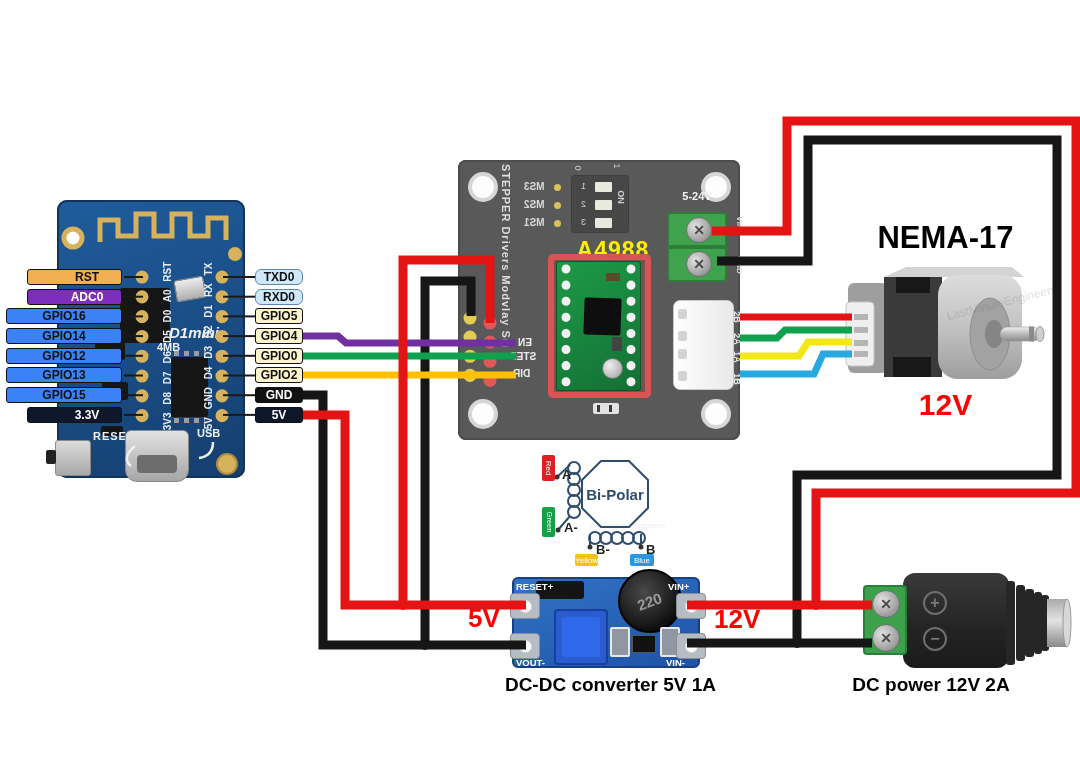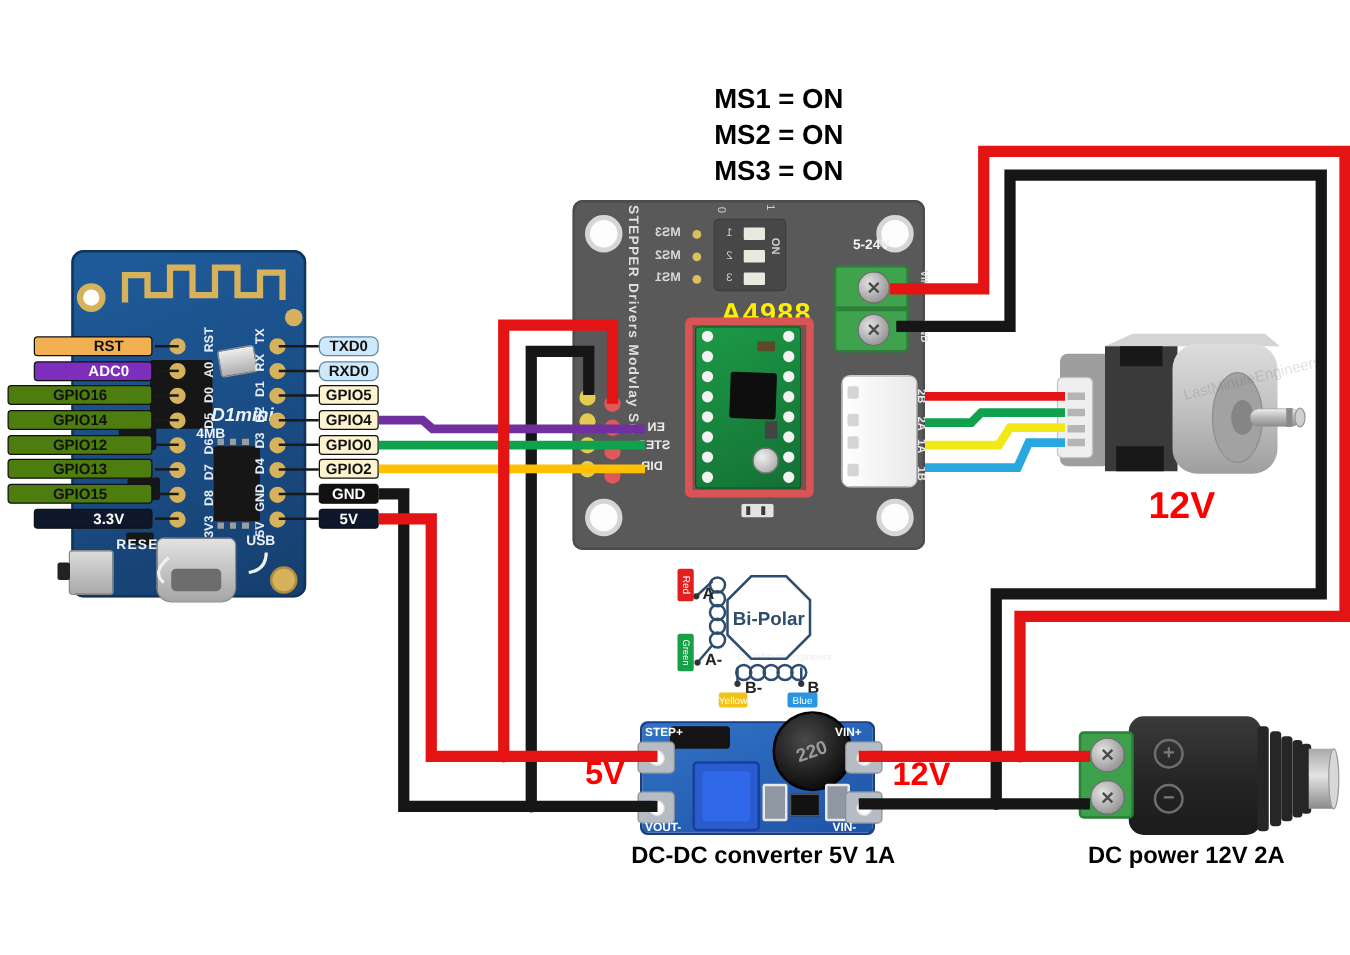--- a/index.html
+++ b/index.html
@@ -31,21 +31,21 @@
   .usb::after{content:"";position:absolute;left:11px;top:24px;width:40px;height:18px;background:#6d6d6d;border-radius:4px;}
   
   .pincol{display:flex;flex-direction:column;}
   .pincol .chip{height:16px;line-height:15px;margin-bottom:3.7px;box-sizing:border-box;
      border:1.5px solid #111;border-radius:3px;font-size:12px;font-weight:bold;text-align:center;color:#111;}
   .colL{left:0px;top:269px;width:122px;align-items:flex-end;}
   .colR{left:255px;top:269px;align-items:flex-start;}
   .colR .chip{width:48px;}
   .w95{width:95px;padding-left:25px;} .w116{width:116px;}
   .c-tan{background:#f2b052;} .c-purple{background:#7d2ebd;color:#fff !important;border-color:#111;}
-  .c-cream{background:#4d7c0f;} .c-cream2{background:#fdf3cf;}
+  .c-cream{background:#3b82f6;} .c-cream2{background:#fdf3cf;}
   .c-red{background:#0f172a;color:#fff !important;}
   .c-blue{background:#cfe9fb;border-color:#5d89a8 !important;border-radius:6px !important;}
   .c-black{background:#111;color:#fff !important;}
   
   .drv{left:458px;top:160px;width:282px;height:280px;background:#595959;border-radius:8px;box-shadow:inset 0 0 0 2px #4c4c4c;}
   .hole{width:30px;height:30px;background:#fdfdfd;border:4px solid #d6d6d6;border-radius:50%;box-sizing:border-box;}
   .drv-silk{width:170px;height:14px;left:-38px;top:82px;transform:rotate(90deg);font-size:11px;font-weight:bold;color:#dedede;letter-spacing:1px;white-space:nowrap;}
   .dip{left:114px;top:16px;width:56px;height:56px;background:#474747;border-radius:3px;box-shadow:0 0 0 1px #3d3d3d;}
   .nub{left:23px;width:17px;height:10px;background:#e9e9dd;border-radius:1px;}
   .ms-lab{width:28px;text-align:right;font-size:10px;font-weight:bold;color:#d9d9d9;transform:scaleX(-1);}
@@ -86,25 +86,20 @@
   .jterm{left:863px;top:585px;width:44px;height:70px;background:#3da04a;border:2px solid #2a8038;border-radius:4px;box-sizing:border-box;}
   .jbody{left:903px;top:573px;width:106px;height:95px;background:linear-gradient(180deg,#3a3a3a,#232323 60%,#1b1b1b);border-radius:12px;}
   .jglyph{width:24px;height:24px;border:2.5px solid #6e6e6e;border-radius:50%;box-sizing:border-box;display:flex;align-items:center;justify-content:center;color:#7a7a7a;font-size:16px;font-weight:bold;line-height:1;}
   svg.overlay{position:absolute;left:0;top:0;pointer-events:none;}
 </style>
 </head>
 <body>
 
 <div class="scene">
 
-  <div class="abs ms-block">
-    <div>MS1 = ON</div>
-    <div>MS2 = ON</div>
-    <div>MS3 = ON</div>
-  </div>
 
   <div class="abs d1">
     <div class="abs chipblk esp" style="left:63px;top:88px;width:50px;height:55px;"></div>
     <div class="abs crystal"></div>
     <div class="abs silk" style="left:112px;top:124px;font-size:15px;font-style:italic;">D1mini</div>
     <div class="abs silk" style="left:100px;top:141px;font-size:11px;">4MB</div>
     <div class="abs chipblk flash">
       <div class="pinsrow" style="position:absolute;top:-6px;left:3px;width:31px;"></div>
       <div class="pinsrow" style="position:absolute;bottom:-6px;left:3px;width:31px;"></div>
     </div>
@@ -219,37 +214,38 @@
       </div>
     <div class="abs pad" style="left:-4px;top:54px;">
         <i></i>
       </div>
     <div class="abs pad" style="left:162px;top:14px;">
         <i></i>
       </div>
     <div class="abs pad" style="left:162px;top:54px;">
         <i></i>
       </div>
-    <div class="abs convlab" style="left:2px;top:2px;">STEP+</div>
+    <div class="abs convlab" style="left:2px;top:2px;">RESET+</div>
     <div class="abs convlab" style="left:2px;top:78px;">VOUT-</div>
     <div class="abs convlab" style="left:154px;top:2px;">VIN+</div>
     <div class="abs convlab" style="left:152px;top:78px;">VIN-</div>
   </div>
   <div class="abs caption" style="left:503px;top:674px;width:215px;">DC-DC converter  5V 1A</div>
 
   <div class="abs jbody">
     <div class="abs jglyph" style="left:20px;top:18px;">+</div>
     <div class="abs jglyph" style="left:20px;top:54px;">−</div>
   </div>
   <div class="abs jterm">
     <div class="abs screw" style="left:7px;top:3px;width:28px;height:28px;"></div>
     <div class="abs screw" style="left:7px;top:37px;width:28px;height:28px;"></div>
   </div>
-  <div class="abs caption" style="left:870px;top:674px;width:158px;text-align:center;">DC power  12V 2A</div>
-
+  <div class="abs caption" style="left:852px;top:674px;width:158px;text-align:center;">DC power  12V 2A</div>
+
+  <div class="abs nema-title">NEMA-17</div>
   <div class="abs redtxt motor-v">12V</div>
   <div class="abs redtxt v5">5V</div>
   <div class="abs redtxt v12">12V</div>
 
   <svg class="overlay" width="1080" height="764" viewBox="0 0 1080 764">
     <defs>
       <linearGradient id="motorgrad" x1="0" y1="0" x2="0" y2="1">
         <stop offset="0" stop-color="#dcdcdc"></stop>
           <stop offset="0.5" stop-color="#c2c2c2"></stop>
           <stop offset="1" stop-color="#9e9e9e"></stop>

